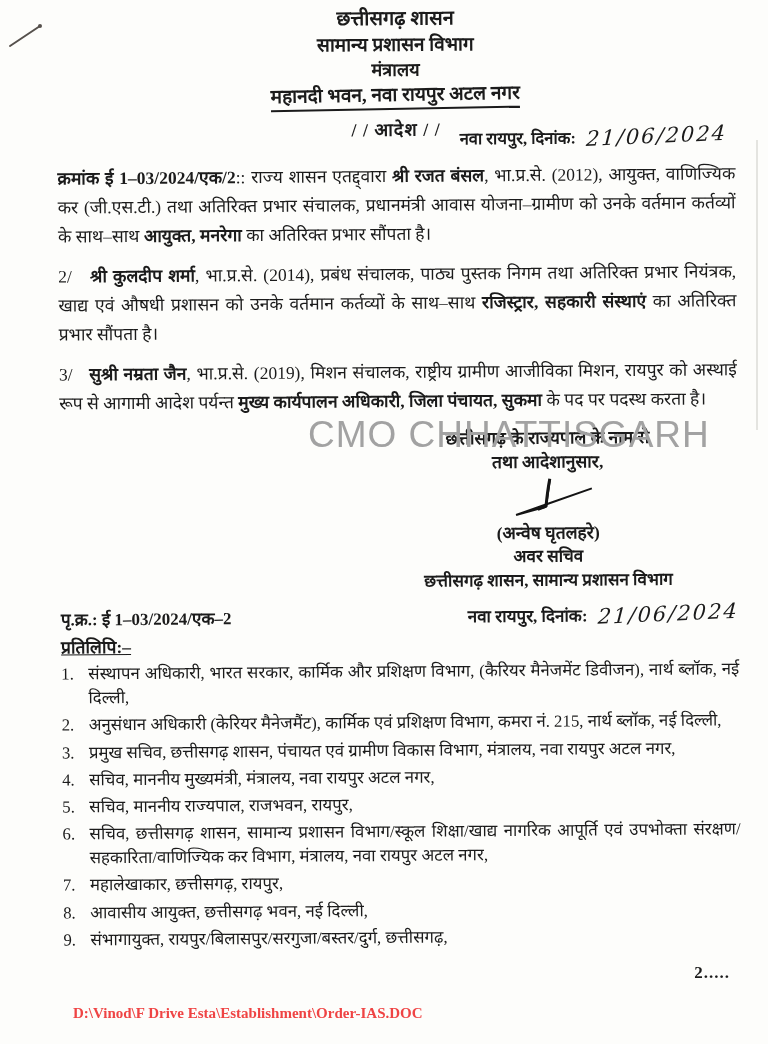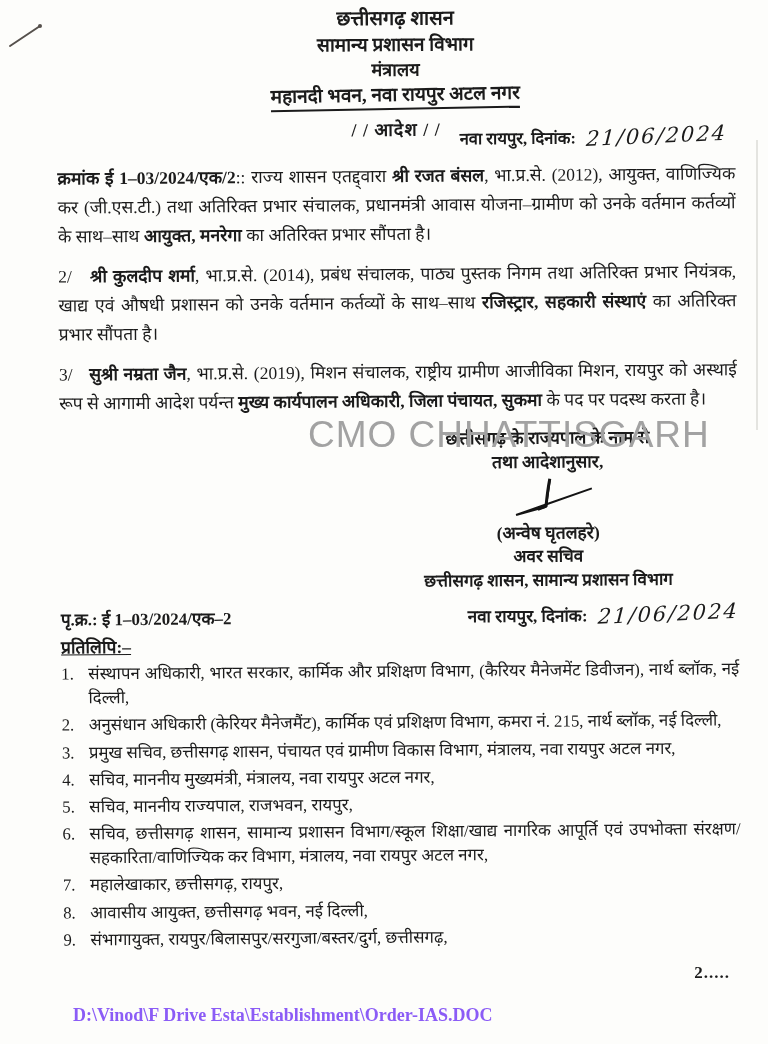--- a/index.html
+++ b/index.html
@@ -77,23 +77,23 @@
   }
   .copy-item .num{width:27px;flex:none;}
   .copy-item .txt{flex:1;text-align:justify;}
   
   .page-indicator{
     position:absolute;right:38px;top:963px;
     font-size:17px;font-weight:bold;letter-spacing:1px;
   }
   .footer-path{
     position:absolute;left:73px;top:1005px;
-    font-size:18px;font-weight:bold;
+    font-size:15px;font-weight:bold;
     font-family:"Liberation Serif","DejaVu Serif",serif;
-    color:#8b5cf6;
+    color:#ef4444;
   }
   .pen-mark{position:absolute;left:4px;top:18px;z-index:3;}
   .scan-streak{
     position:absolute;right:10px;top:140px;width:2px;height:290px;
     background:#d8d8d4;opacity:.7;
   }
 </style>
 </head>
 <body>
 

